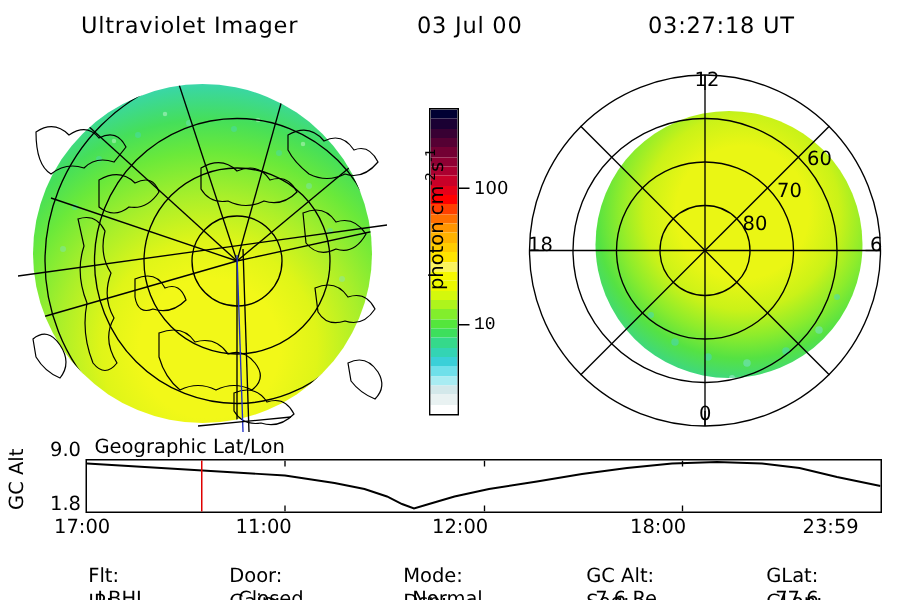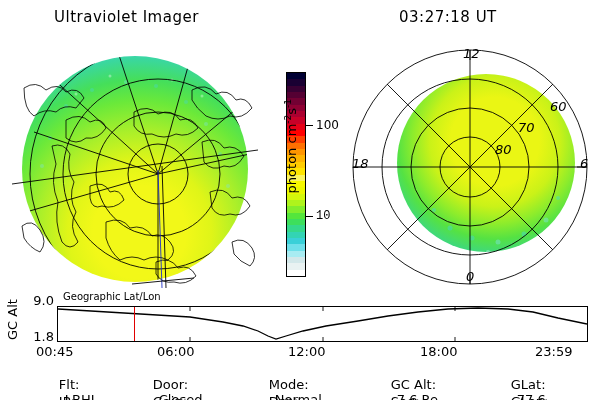--- a/index.html
+++ b/index.html
@@ -7,21 +7,21 @@
        font-family:"DejaVu Sans",sans-serif;color:#000;}
   #root{position:relative;width:600px;height:400px;}
 
   .txt{position:absolute;white-space:pre;color:#000;}
 
   
   #header{top:6px;left:0;width:600px;height:24px;}
   #header span{position:absolute;font-size:15px;letter-spacing:.5px;}
   #hdr-title{left:54px;top:2px;}
   #hdr-date{left:278px;top:2px;}
-  #hdr-time{left:399px;top:2px;}
+  #hdr-time{left:432px;top:2px;}
 
   
   #geo-panel{position:absolute;left:6px;top:46px;width:258px;height:242px;}
   #geo-disc{position:absolute;left:16px;top:10px;width:226px;height:226px;
             border-radius:50%;overflow:hidden;
             background:
               radial-gradient(circle at 52% 78%, #f2f818 0%, #f2f818 22%, #dff518 34%, #a9ef2a 48%, #6ae93a 62%, #45df5a 72%, #3ad7a0 82%, #46d6d6 90%, #bfeef0 97%, #ffffff 100%);
   }
   .geo-ovl{position:absolute;left:0;top:0;width:258px;height:242px;}
 
@@ -32,31 +32,31 @@
   #cb-bar i{display:block;width:100%;}
   #cb-axis{position:absolute;left:38px;top:26px;width:36px;height:205px;}
   #cb-axis .tick{position:absolute;left:0;height:1px;background:#000;}
   #cb-axis .tlab{position:absolute;font-size:12px;line-height:12px;}
   #cb-title{position:absolute;left:-52px;top:92px;width:150px;
             font-size:13px;text-align:center;
             transform:rotate(-90deg);transform-origin:center center;}
   #cb-title sup{font-size:9px;vertical-align:super;}
 
   
-  #apex-panel{position:absolute;left:342px;top:46px;width:256px;height:242px;font-style:italic;}
+  #apex-panel{position:absolute;left:342px;top:46px;width:256px;height:242px;}
   #apex-disc{position:absolute;left:55px;top:28px;width:178px;height:178px;
              border-radius:50%;overflow:hidden;
              background:
                radial-gradient(circle at 55% 38%, #eaf614 0%, #eaf614 30%, #caf218 44%, #8cec2c 56%, #55e243 66%, #3ed87e 76%, #3fd4cb 86%, #9fe9ee 94%, #ffffff 100%);
   }
   .apex-ovl{position:absolute;left:0;top:0;width:256px;height:242px;}
   .mlab{position:absolute;font-size:13px;line-height:13px;}
 
   
-  .cap{position:absolute;font-size:10px;}
+  .cap{position:absolute;font-size:13px;}
   #cap-geo{left:63px;top:291px;}
   #cap-apex{left:408px;top:291px;}
 
   
   #orbit{position:absolute;left:57px;top:306px;width:531px;height:36px;
          border:1px solid #000;box-sizing:border-box;}
   #orbit svg{display:block;}
   #orbit-marker{position:absolute;top:0;width:1px;height:100%;background:#e00000;}
   #gcalt-lab{position:absolute;left:4px;top:298px;width:16px;height:48px;
              font-size:13px;}
@@ -73,20 +73,21 @@
   #status .r0{top:0;}
   #status .r1{top:17px;}
 </style>
 </head>
 <body>
 
 <div id="root">
 
   <div class="txt" id="header">
     <span id="hdr-title">Ultraviolet Imager</span>
+    <span id="hdr-date">03 Jul 00</span>
     <span id="hdr-time">03:27:18 UT</span>
   </div>
 
   <div id="geo-panel">
     <div id="geo-disc"></div>
     <svg class="geo-ovl" viewBox="0 0 258 242" xmlns="http://www.w3.org/2000/svg">
       <defs>
         <clipPath id="gclip">
             <circle cx="129" cy="123" r="113"></circle>
           </clipPath>
@@ -235,21 +236,21 @@
         <line x1="128" y1="4" x2="128" y2="14"></line>
         <line x1="128" y1="228" x2="128" y2="238"></line>
         <line x1="11" y1="121" x2="21" y2="121"></line>
         <line x1="235" y1="121" x2="245" y2="121"></line>
       </g>
     </svg>
     <span class="mlab" style="left:121px;top:1px;">12</span>
     <span class="mlab" style="left:10px;top:111px;">18</span>
     <span class="mlab" style="left:238px;top:111px;">6</span>
     <span class="mlab" style="left:124px;top:224px;">0</span>
-    <span class="mlab" style="left:208px;top:54px;">60</span>
+    <span class="mlab" style="left:196px;top:54px;">60</span>
     <span class="mlab" style="left:176px;top:75px;">70</span>
     <span class="mlab" style="left:153px;top:97px;">80</span>
   </div>
 
   <div class="cap" id="cap-geo">Geographic Lat/Lon</div>
 
   <div id="gcalt-lab">
     <span>GC Alt</span>
   </div>
   <div class="ytk" id="yt-hi">9.0</div>
@@ -265,22 +266,22 @@
         <line x1="265" y1="0" x2="265" y2="4"></line>
         <line x1="397" y1="0" x2="397" y2="4"></line>
         <line x1="132" y1="34" x2="132" y2="30"></line>
         <line x1="265" y1="34" x2="265" y2="30"></line>
         <line x1="397" y1="34" x2="397" y2="30"></line>
       </g>
     </svg>
     <div id="orbit-marker" style="left: 76px; background: rgb(224, 0, 0);"></div>
   </div>
 
-  <div class="xtk" style="left:36px;">00:45</div>
-  <div class="xtk" style="left:157px;">06:00</div>
+  <div class="xtk" style="left:36px;">17:00</div>
+  <div class="xtk" style="left:157px;">11:00</div>
   <div class="xtk" style="left:288px;">12:00</div>
   <div class="xtk" style="left:420px;">18:00</div>
   <div class="xtk" style="left:535px;">23:59</div>
 
   <div id="status">
 
     <div class="cell r0" style="left:34px;">
       <span>Flt:</span>
       <span style="margin-left: 6px;">LBHL</span>
     </div>

